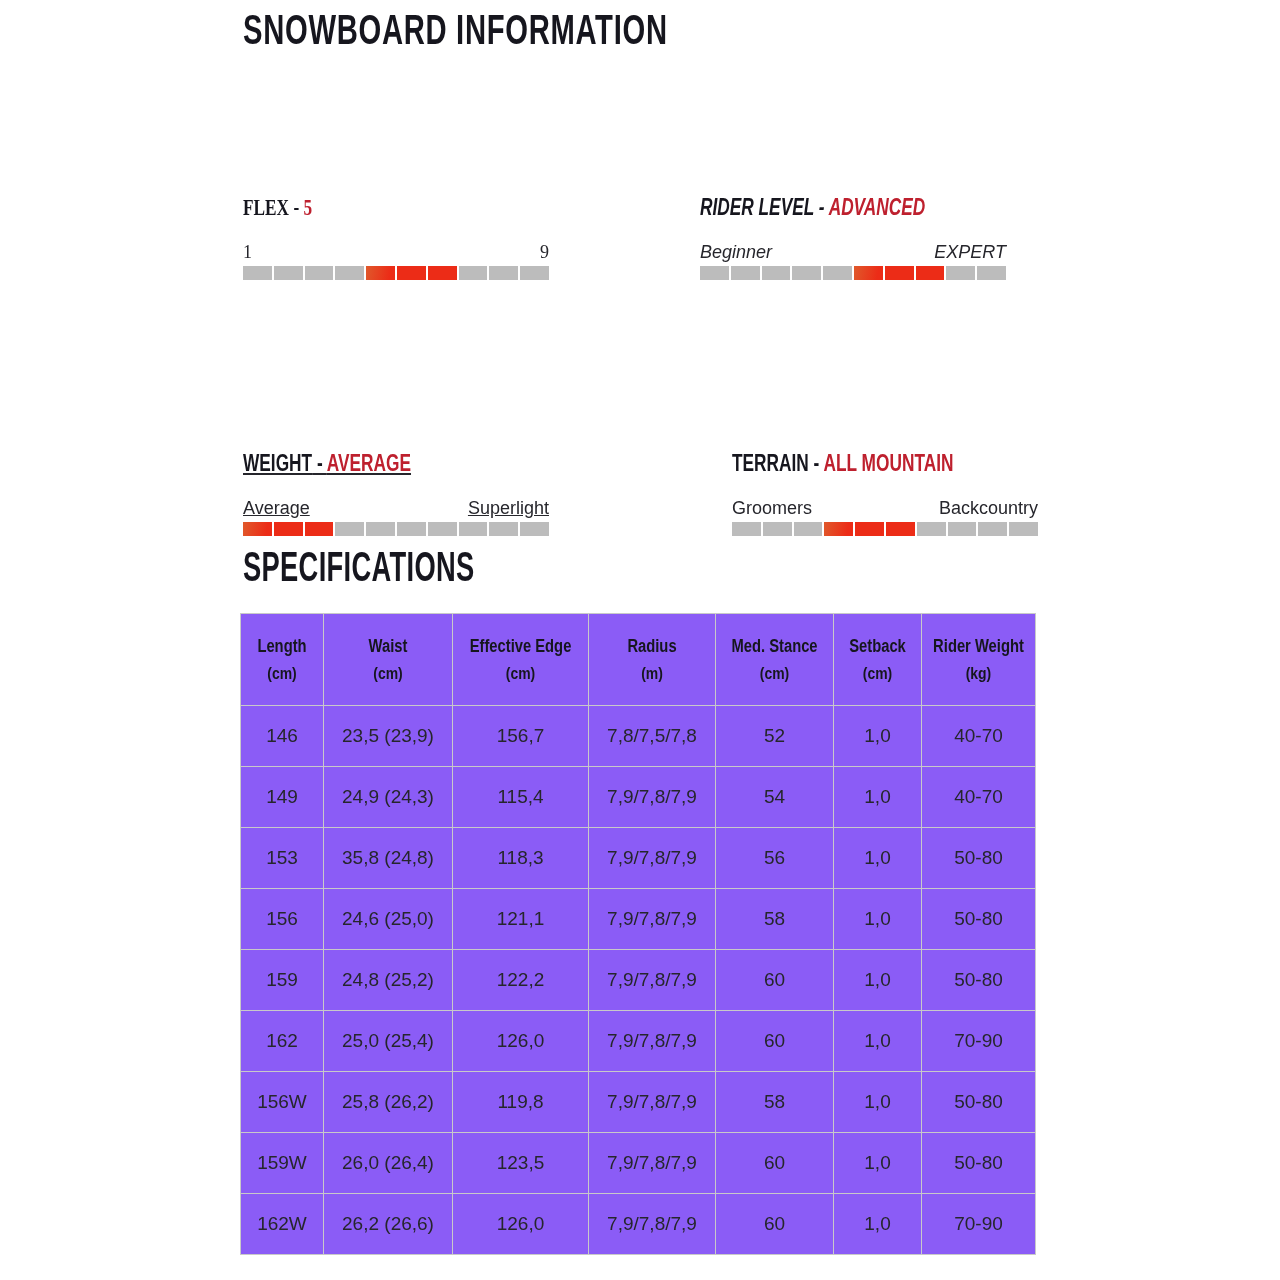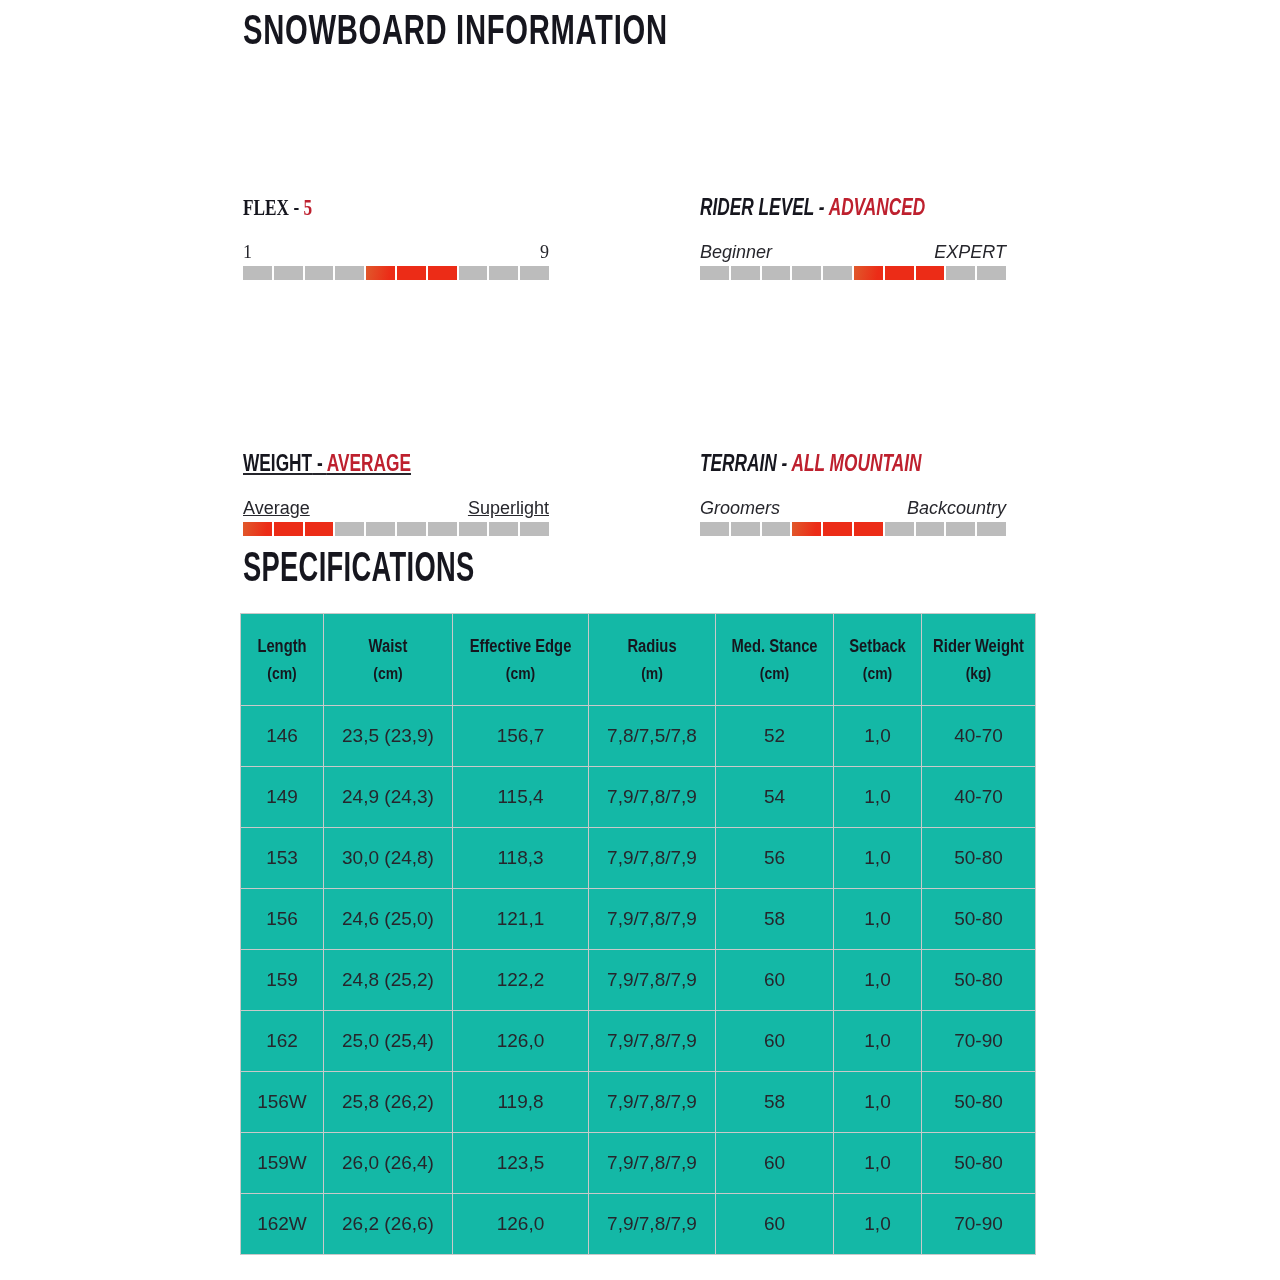--- a/index.html
+++ b/index.html
@@ -16,21 +16,21 @@
   .page-title{
     position:absolute;left:243px;top:8px;margin:0;
     font-size:43px;font-weight:700;line-height:1.0;letter-spacing:1px;
     transform:scaleX(0.68);transform-origin:left top;white-space:nowrap;
     color:var(--dark);
   }
   .meter{position:absolute;width:306px;}
   #meter-flex{left:243px;top:194px;font-family:Liberation Serif, serif;}
   #meter-rider{left:700px;top:194px;font-style:italic;}
   #meter-weight{left:243px;top:450px;text-decoration:underline;}
-  #meter-terrain{left:700px;top:450px;font-style:italic;}
+  #meter-terrain{left:732px;top:450px;}
   .meter-heading{
     margin:0;font-size:24px;line-height:26px;font-weight:700;white-space:nowrap;
     transform:scaleX(0.72);transform-origin:left top;color:var(--dark);
   }
   .meter-heading .m-value{color:var(--red);}
   .scale-labels{
     display:flex;justify-content:space-between;align-items:baseline;
     margin-top:21px;font-size:18px;line-height:22px;color:var(--text);
   }
   .bar{display:flex;gap:2px;margin-top:3px;height:14px;}
@@ -38,21 +38,21 @@
   .seg.on{background:var(--bar-red);}
   .seg.on.lead{background:linear-gradient(100deg,var(--bar-red-lead) 0%,var(--bar-red) 80%);}
   .specs-title{
     position:absolute;left:243px;top:546px;margin:0;
     font-size:42px;font-weight:700;line-height:1.0;letter-spacing:0.5px;
     transform:scaleX(0.65);transform-origin:left top;white-space:nowrap;
     color:var(--dark);
   }
   table.specs{
     position:absolute;left:240px;top:613px;border-collapse:collapse;
-    table-layout:fixed;background:#14b8a6;
+    table-layout:fixed;background:#8b5cf6;
   }
   table.specs th,table.specs td{border:1px solid var(--border);padding:0;}
   table.specs th{height:92px;vertical-align:middle;}
   .h-label{
     font-size:18px;font-weight:700;line-height:23px;text-align:center;
     transform:scaleX(0.82);transform-origin:center;white-space:nowrap;color:var(--dark);
   }
   .h-unit{
     font-size:17px;font-weight:700;line-height:21px;text-align:center;margin-top:5px;
     transform:scaleX(0.82);transform-origin:center;white-space:nowrap;color:var(--dark);
@@ -205,21 +205,21 @@
         <td>149</td>
         <td>24,9 (24,3)</td>
         <td>115,4</td>
         <td>7,9/7,8/7,9</td>
         <td>54</td>
         <td>1,0</td>
         <td>40-70</td>
       </tr>
       <tr>
         <td>153</td>
-        <td>30,0 (24,8)</td>
+        <td>35,8 (24,8)</td>
         <td>118,3</td>
         <td>7,9/7,8/7,9</td>
         <td>56</td>
         <td>1,0</td>
         <td>50-80</td>
       </tr>
       <tr>
         <td>156</td>
         <td>24,6 (25,0)</td>
         <td>121,1</td>

